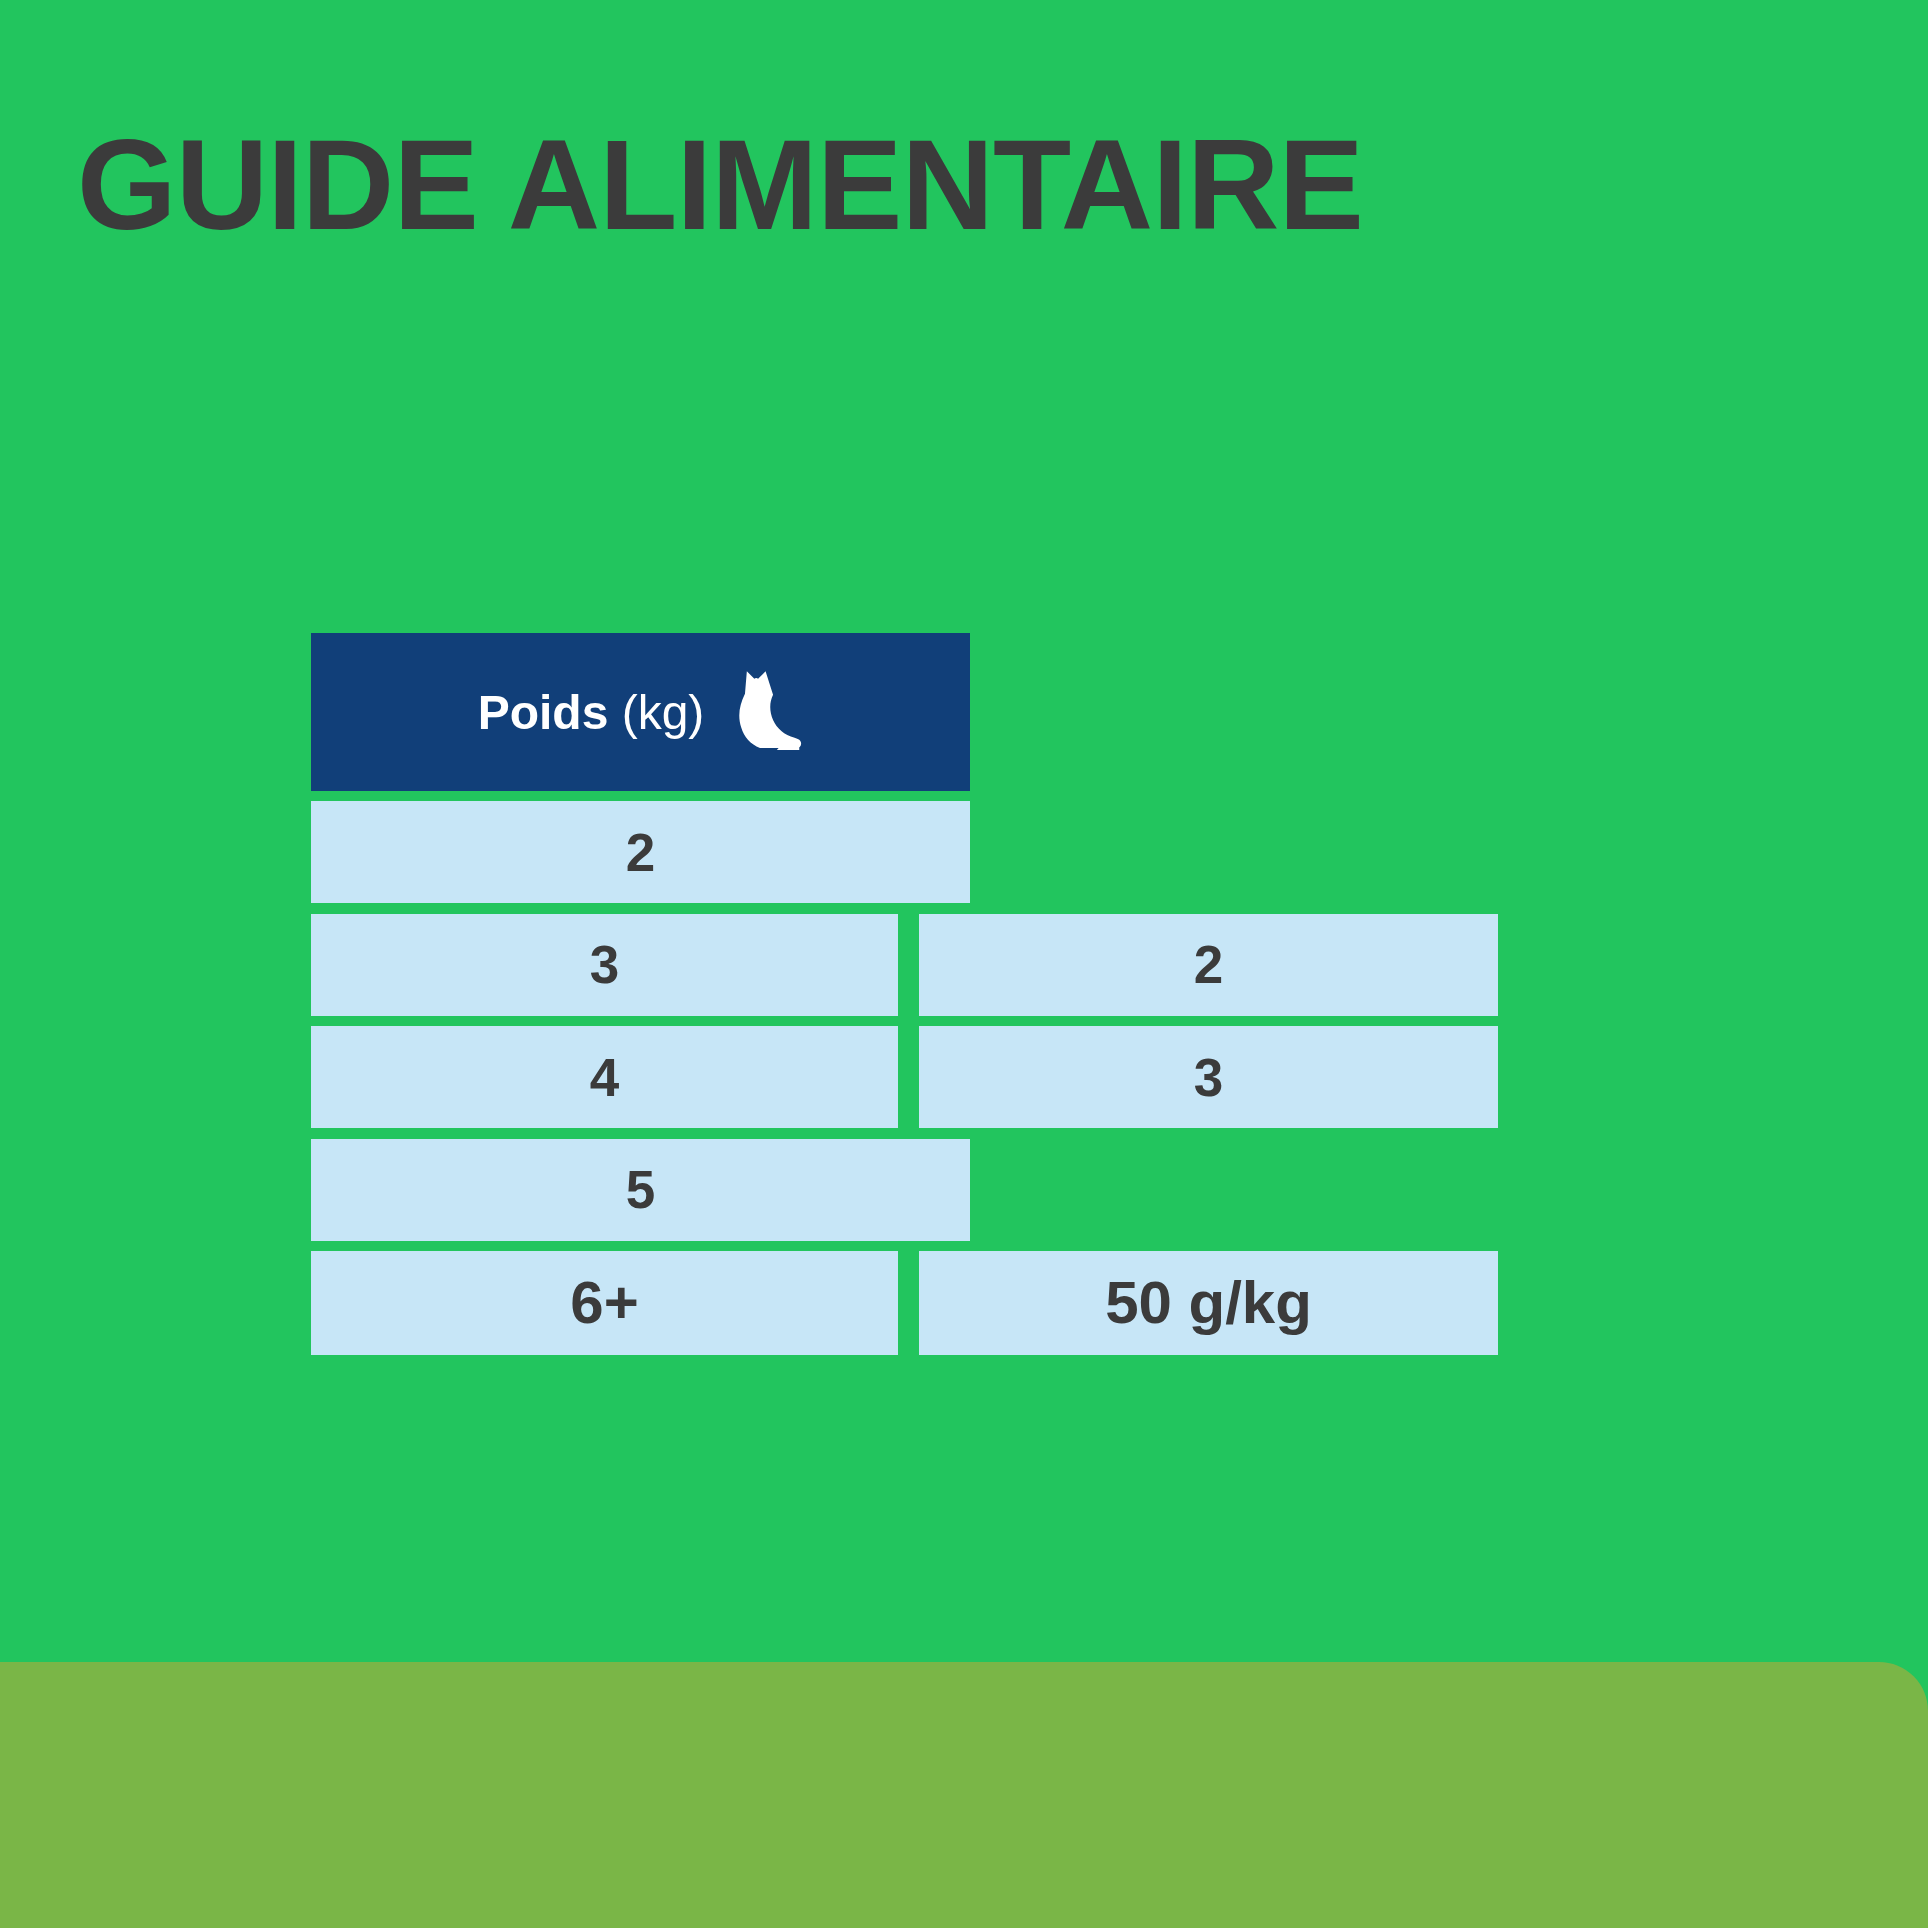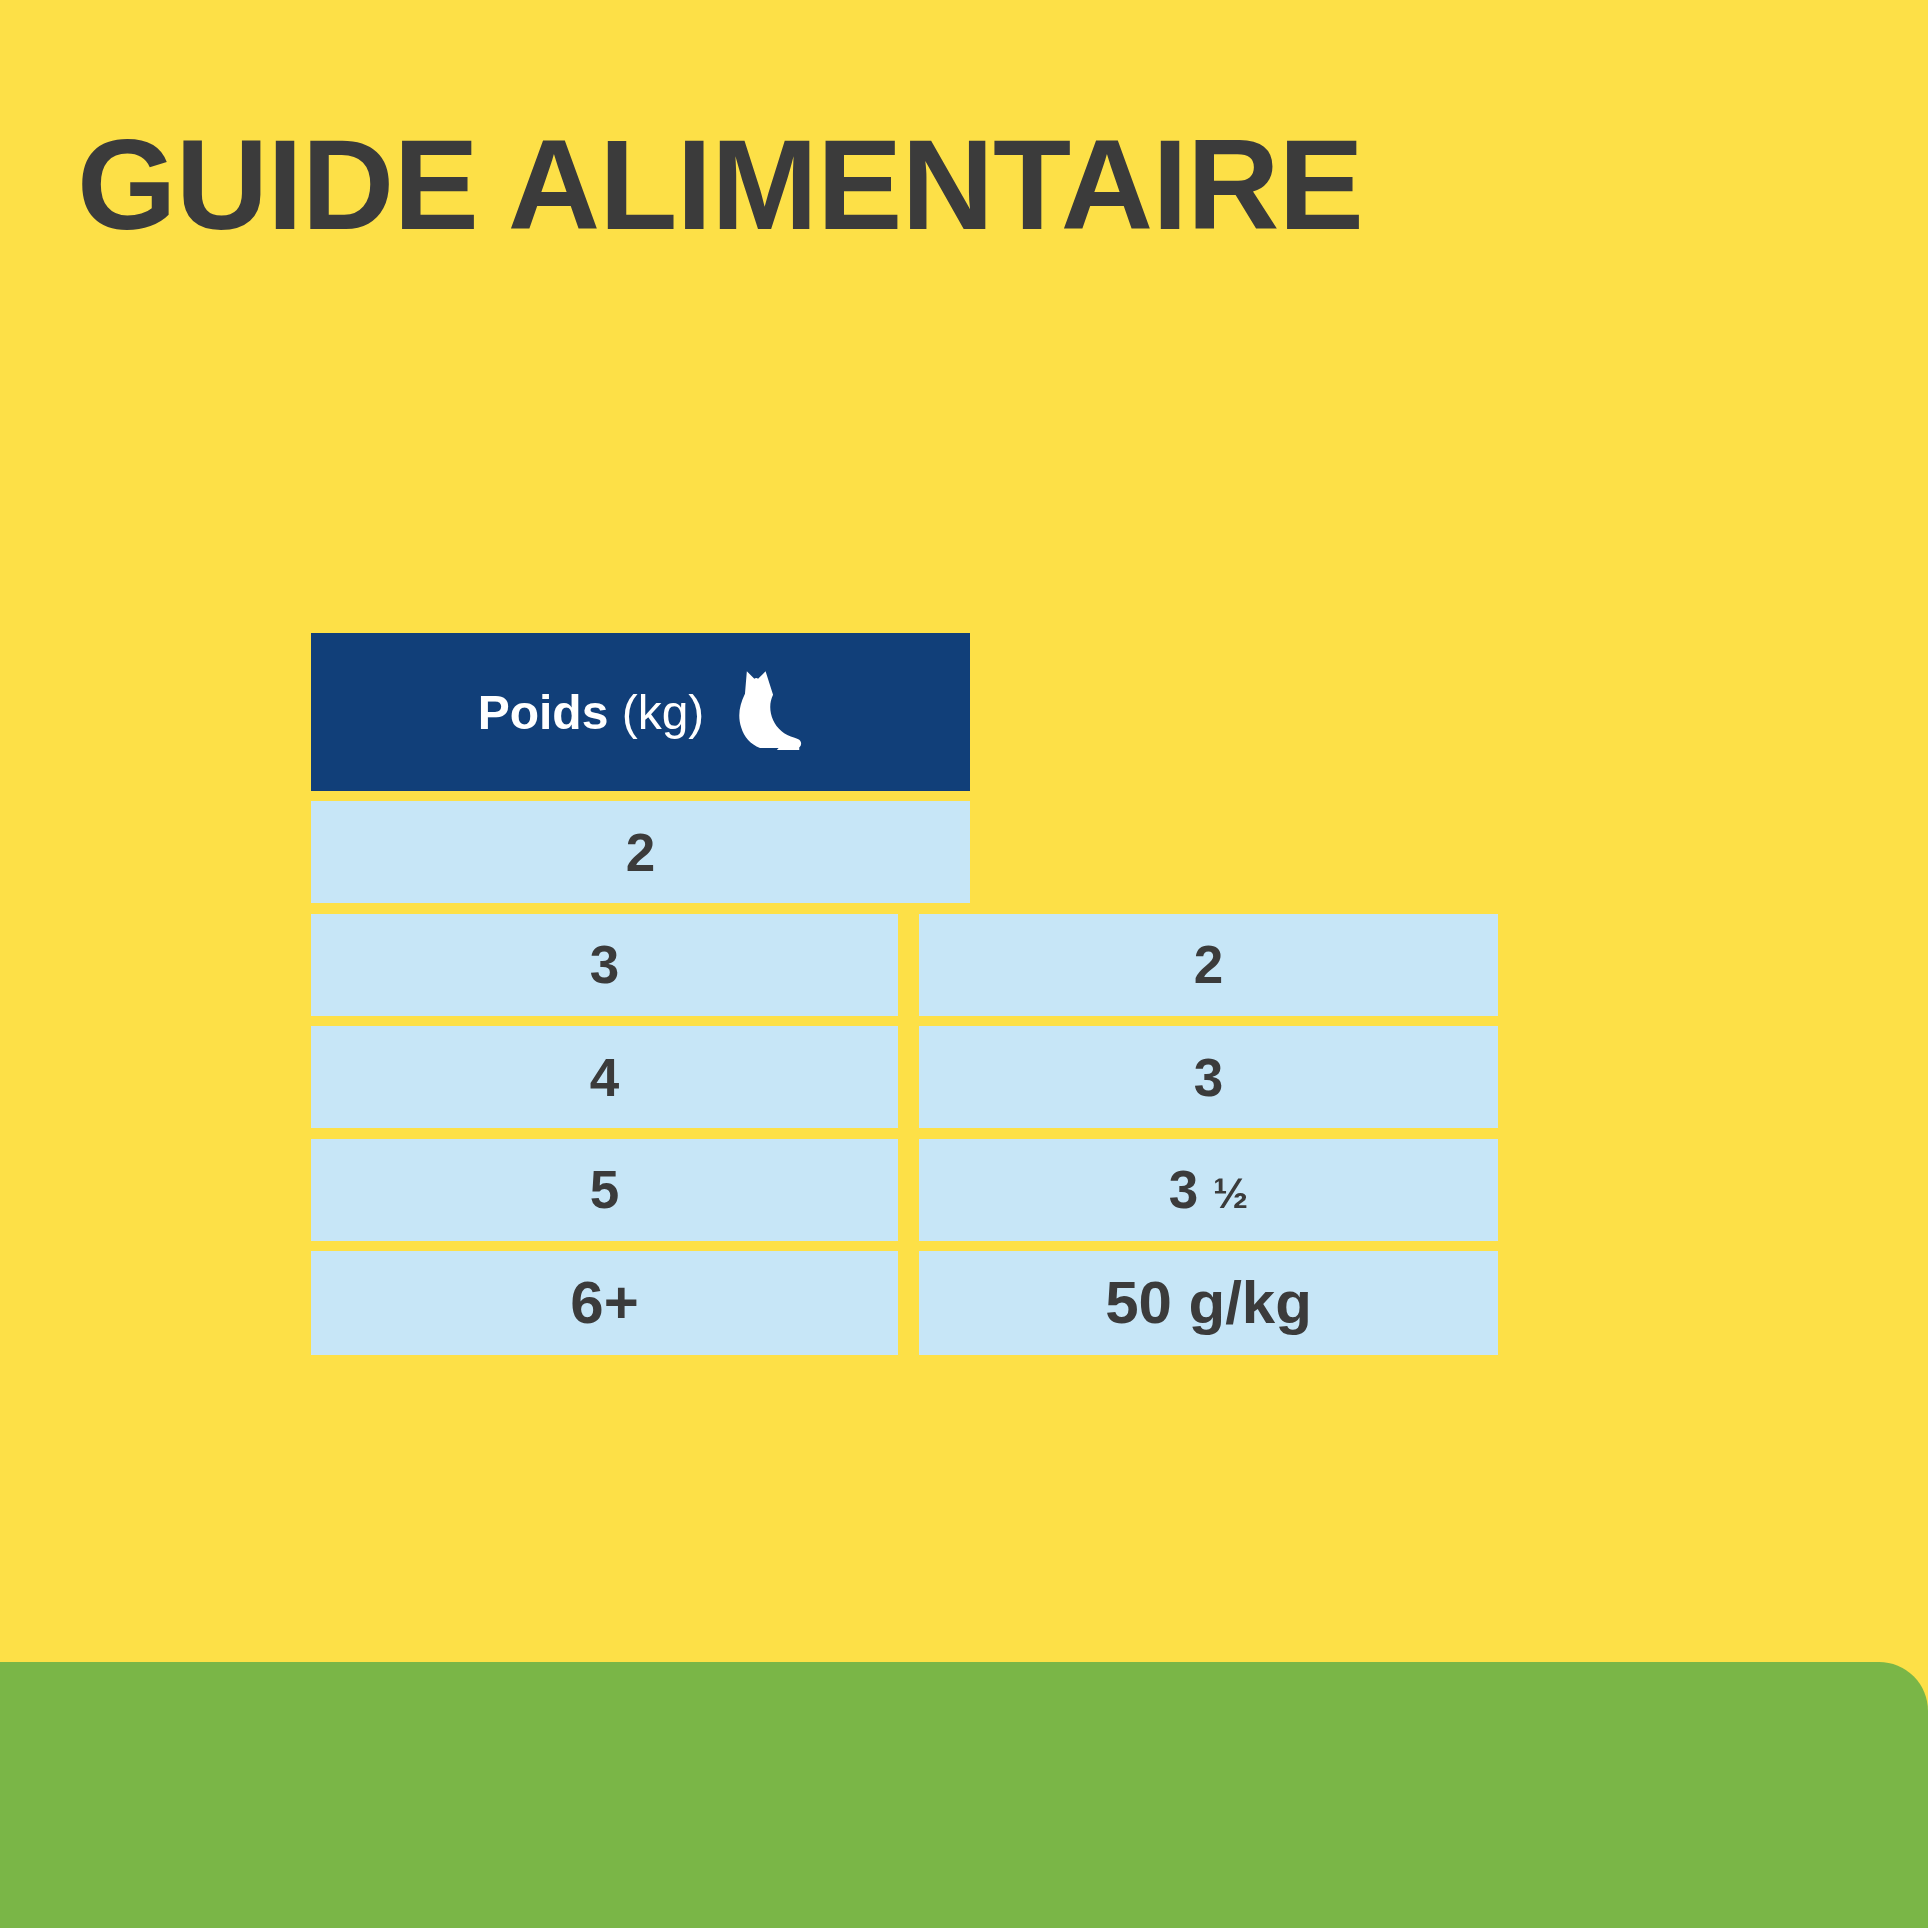--- a/index.html
+++ b/index.html
@@ -11,21 +11,21 @@
     height: 1928px;
     background: #ffffff;
     font-family: "Liberation Sans", sans-serif;
     overflow: hidden;
     position: relative;
   }
 
   .page {
     position: absolute;
     inset: 0;
-    background: #fde047;
+    background: #22c55e;
   }
 
   
   .title {
     position: absolute;
     left: 77px;
     top: 121px;
     font-size: 128px;
     line-height: 1.0;
     font-weight: bold;
@@ -170,26 +170,20 @@
           <span>3</span>
           <span class="frac"></span>
         </span>
       </div>
     </div>
 
     <div class="table-row body-row">
       <div class="cell col-left">
         <span class="val">5</span>
       </div>
-      <div class="cell col-right">
-        <span class="val">
-          <span>3</span>
-          <span class="frac">½</span>
-        </span>
-      </div>
     </div>
 
     <div class="table-row body-row last">
       <div class="cell col-left">
         <span class="val">6+</span>
       </div>
       <div class="cell col-right">
         <span class="val">
           <span>50 g/kg</span>
           <span class="frac"></span>

